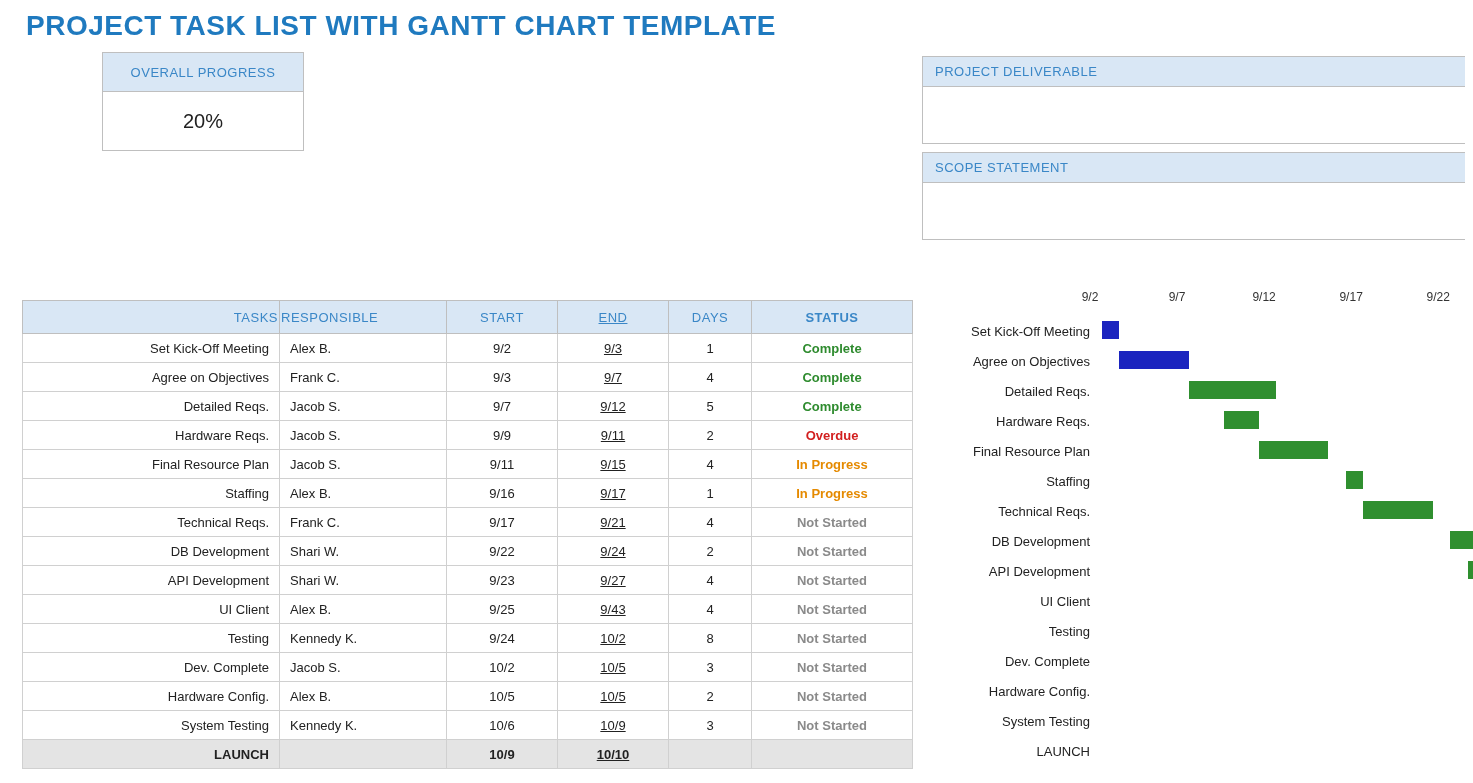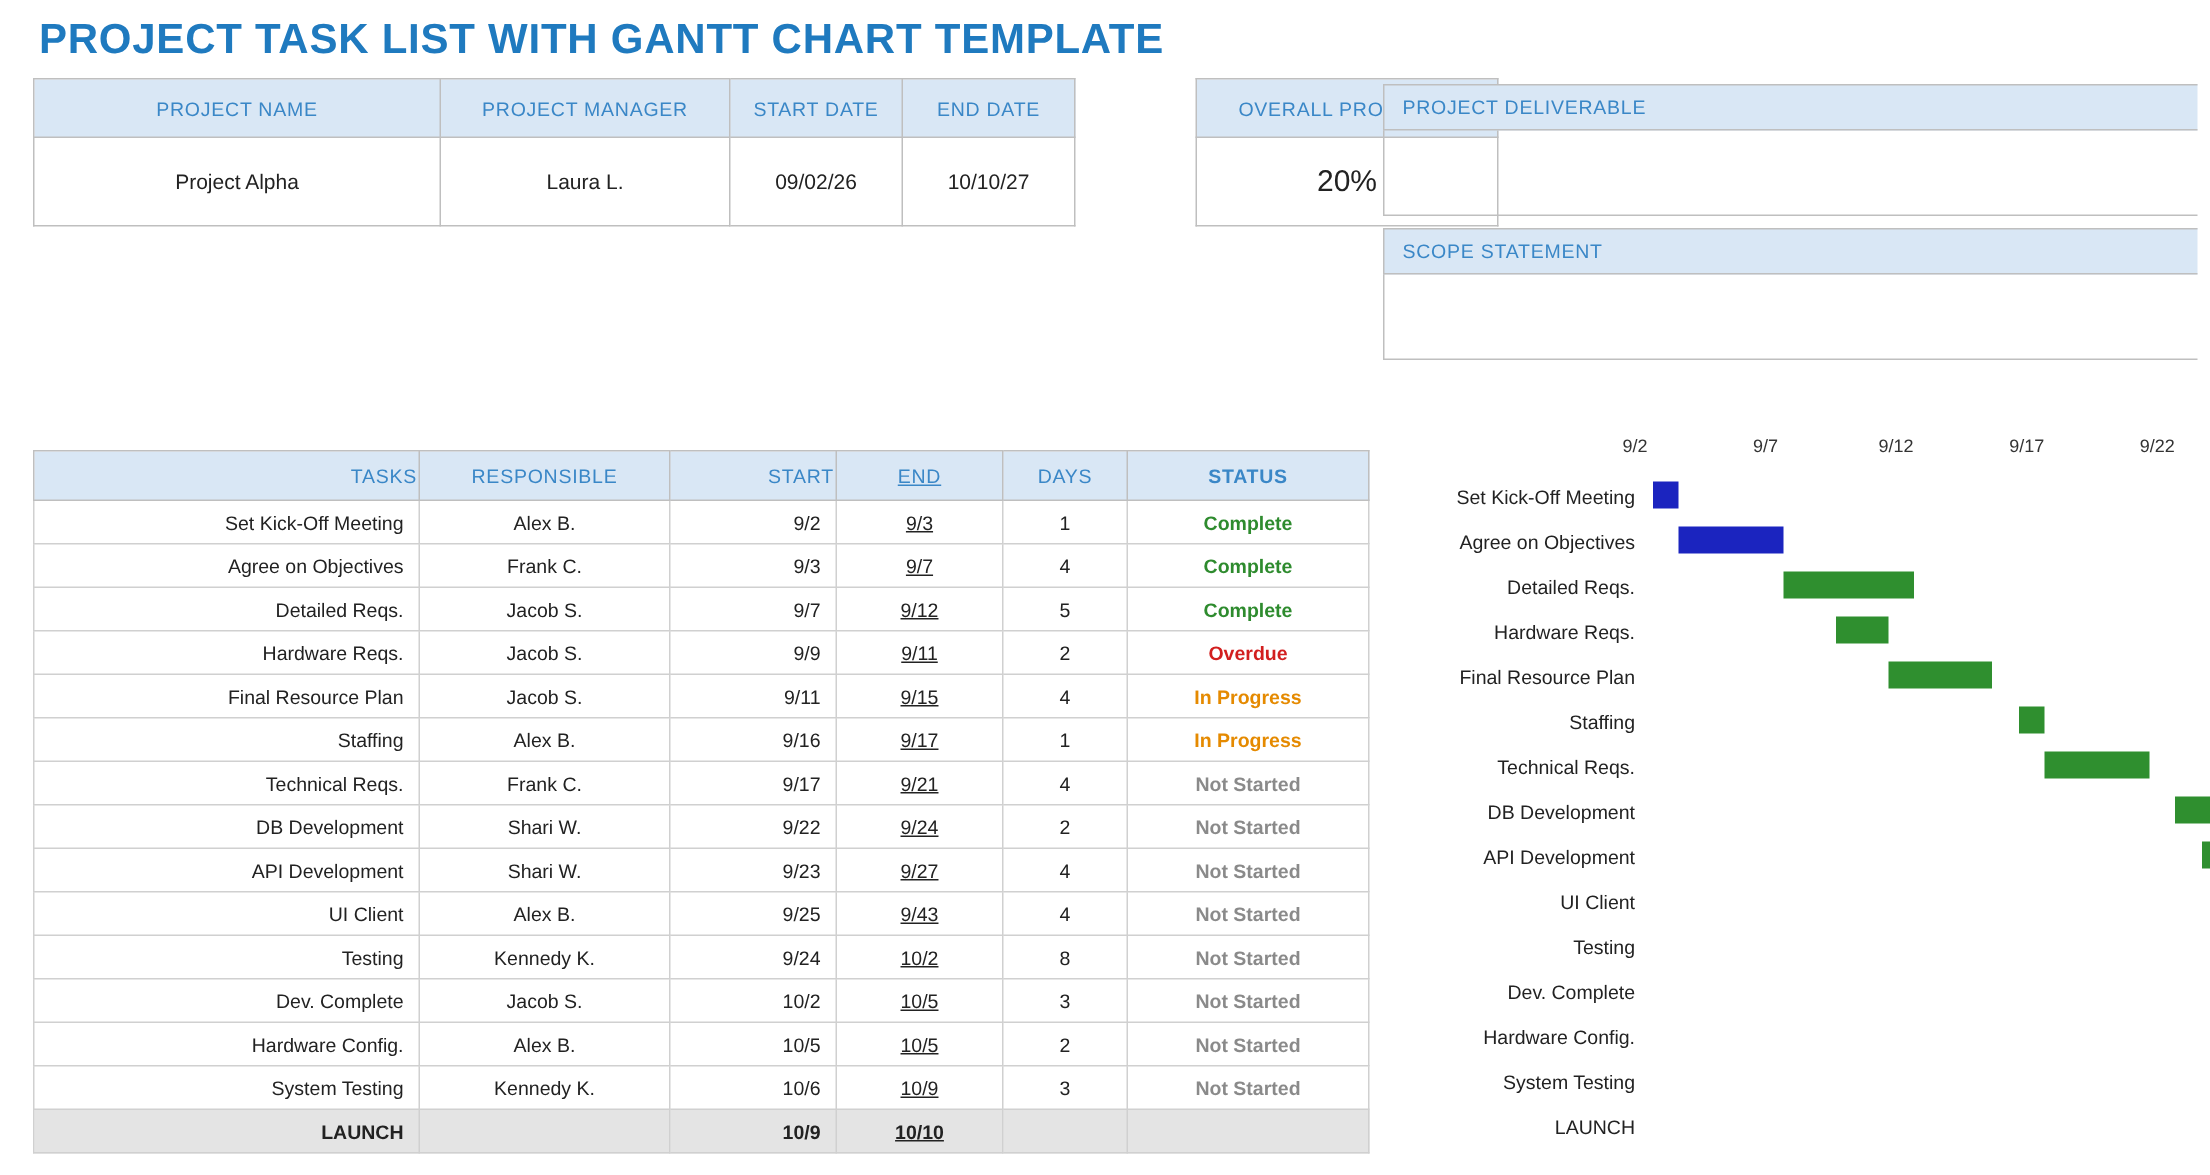--- a/index.html
+++ b/index.html
@@ -110,22 +110,22 @@
     letter-spacing:.5px;
   }
   .task-table td{
     border:1px solid var(--border-light);
     border-top:none;
     font-size:13px;
     height:28px;
     padding:0 10px;
   }
   .task-table .c-tasks{width:254px;text-align:right;}
-  .task-table .c-resp{width:164px;text-align:center;}
-  .task-table .c-start{width:108px;text-align:right;}
+  .task-table .c-resp{width:164px;text-align:left;}
+  .task-table .c-start{width:108px;text-align:center;}
   .task-table .c-end{width:108px;text-align:center;text-decoration:underline;}
   .task-table .c-days{width:80px;text-align:center;}
   .task-table .c-status{width:158px;text-align:center;font-weight:700;}
   .status-Complete{color:var(--status-complete);}
   .status-Overdue{color:var(--status-overdue);}
   .status-In-Progress{color:var(--status-inprogress);}
   .status-Not-Started{color:var(--status-notstarted);}
   .launch-row td{background:#e4e4e4;font-weight:700;}
   .launch-row .c-status{font-weight:400;}
 
@@ -175,36 +175,20 @@
     position:absolute;
     top:5px;height:18px;
   }
 </style>
 </head>
 <body>
 
 <div class="page-title">PROJECT TASK LIST WITH GANTT CHART TEMPLATE</div>
 
 <div class="top-row">
-  <table class="info-table">
-    <tbody>
-        <tr>
-      <th class="col-projectname">PROJECT NAME</th>
-      <th class="col-pm">PROJECT MANAGER</th>
-      <th class="col-start">START DATE</th>
-      <th class="col-end">END DATE</th>
-    </tr>
-    <tr>
-      <td>Project Alpha</td>
-      <td>Laura L.</td>
-      <td>09/02/26</td>
-      <td>10/10/27</td>
-    </tr>
-  </tbody>
-    </table>
 
   <table class="info-table progress-box">
     <tbody>
         <tr>
           <th>OVERALL PROGRESS</th>
         </tr>
     <tr>
           <td>20%</td>
         </tr>
   </tbody>

